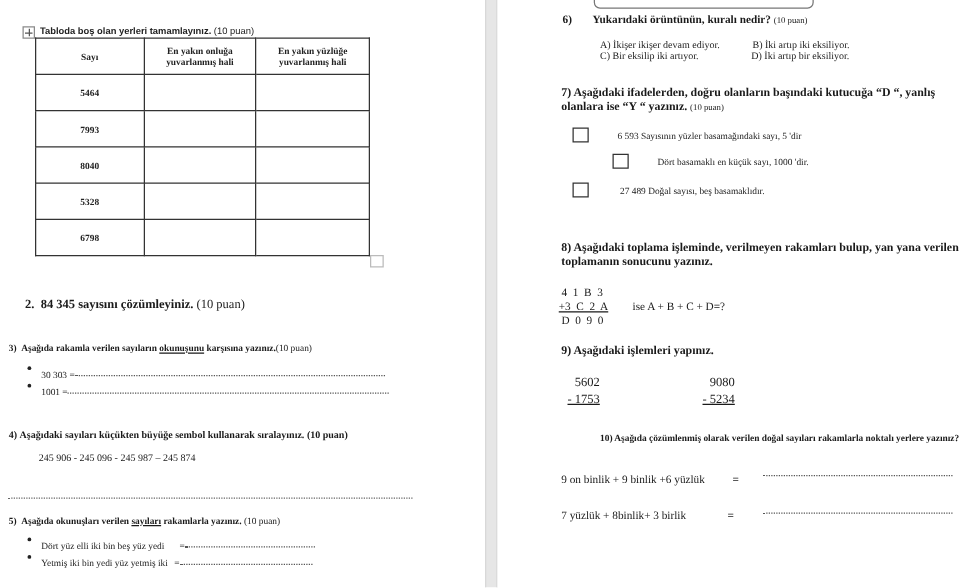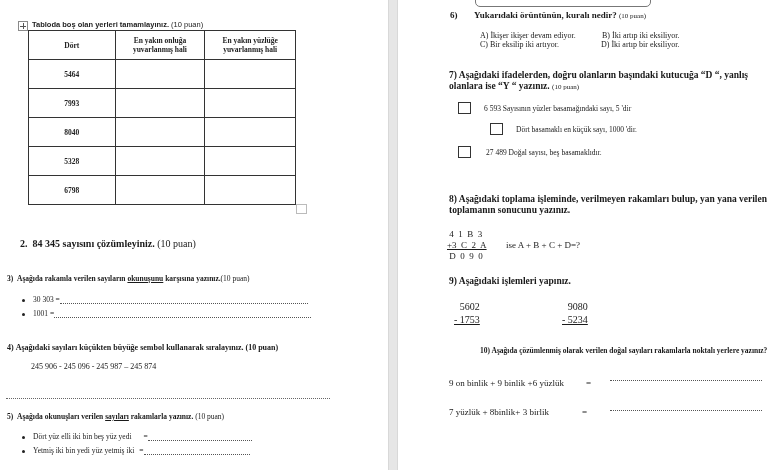--- a/index.html
+++ b/index.html
@@ -27,39 +27,39 @@
   table.round col.c3 { width: 91px; }
   .table-resize { position: absolute; left: 296px; top: 204px; width: 11px; height: 10px; border: 1px solid #bbb; }
 
   .q2 { position: absolute; left: 20px; top: 224px; font-size: 10px; white-space: nowrap; margin-top: 14px; }
   .q2 b { font-weight: bold; }
 
   .qhead-small { position: absolute; left: 7px; font-size: 7.5px; white-space: nowrap; }
   .qhead-small b { font-weight: bold; }
   .u { text-decoration: underline; }
 
-  .bullet-line { position: absolute; left: 22px; font-size: 7.5px; white-space: nowrap; display: flex; align-items: flex-end; }
+  .bullet-line { position: absolute; left: 22px; font-size: 7.5px; white-space: nowrap; display: flex; align-items: flex-start; }
   .bullet-line .dot { display: inline-block; width: 3px; height: 3px; background: #222; border-radius: 50%; margin-right: 8px; position: relative; top: -2px; }
   .dots { display: inline-block; border-bottom: 1px dotted #555; height: 6px; }
 
   .q4-nums { position: absolute; left: 31px; top: 362px; font-size: 8px; white-space: nowrap; }
   .q4-line { position: absolute; left: 6px; top: 398px; width: 324px; border-bottom: 1px dotted #666; }
 
   
   .pattern-box { position: absolute; left: 77px; top: -10px; width: 176px; height: 17px; border: 1px solid #777; border-radius: 5px; background: #fff; }
 
   .q6-num { position: absolute; left: 52px; top: 10px; font-size: 9px; font-weight: bold; }
   .q6-text { position: absolute; left: 76px; top: 10px; font-size: 9px; white-space: nowrap; }
   .q6-text b { font-weight: bold; }
   .q6-text .pts { font-size: 7px; }
   .opt { position: absolute; font-size: 8px; white-space: nowrap; }
 
   .q7-head { position: absolute; left: 51px; top: 70px; width: 325px; font-size: 9.5px; font-weight: bold; line-height: 11px; }
   .q7-head .pts { font-weight: normal; font-size: 7px; }
-  .tf-row { position: absolute; left: 60px; display: flex; align-items: center; }
+  .tf-row { position: absolute; left: 60px; display: flex; align-items: center; gap: 10px; }
   .tf-box { width: 13px; height: 12px; border: 1px solid #333; background: #fff; margin-right: 13px; flex: none; }
   .tf-text { font-size: 7.5px; white-space: nowrap; }
 
   .q8-head { position: absolute; left: 51px; top: 194px; width: 325px; font-size: 9.5px; font-weight: bold; line-height: 11px; }
   .add { position: absolute; left: 49px; top: 229px; font-size: 9px; line-height: 11px; }
   .add .row { white-space: pre; }
   .add .ul { text-decoration: underline; }
   .add-tail { position: absolute; left: 108px; top: 240px; font-size: 9px; white-space: nowrap; }
 
   .q9-head { position: absolute; left: 51px; top: 276px; font-size: 9.5px; font-weight: bold; white-space: nowrap; }
@@ -83,21 +83,21 @@
   </div>
 
   <table class="round">
     <colgroup>
         <col class="c1">
         <col class="c2">
         <col class="c3">
       </colgroup>
     <tbody>
         <tr>
-      <th>Dört</th>
+      <th>Sayı</th>
       <th>En yakın onluğa yuvarlanmış hali</th>
       <th>En yakın yüzlüğe yuvarlanmış hali</th>
     </tr>
     <tr>
       <td>5464</td>
       <td></td>
       <td></td>
     </tr>
     <tr>
       <td>7993</td>

